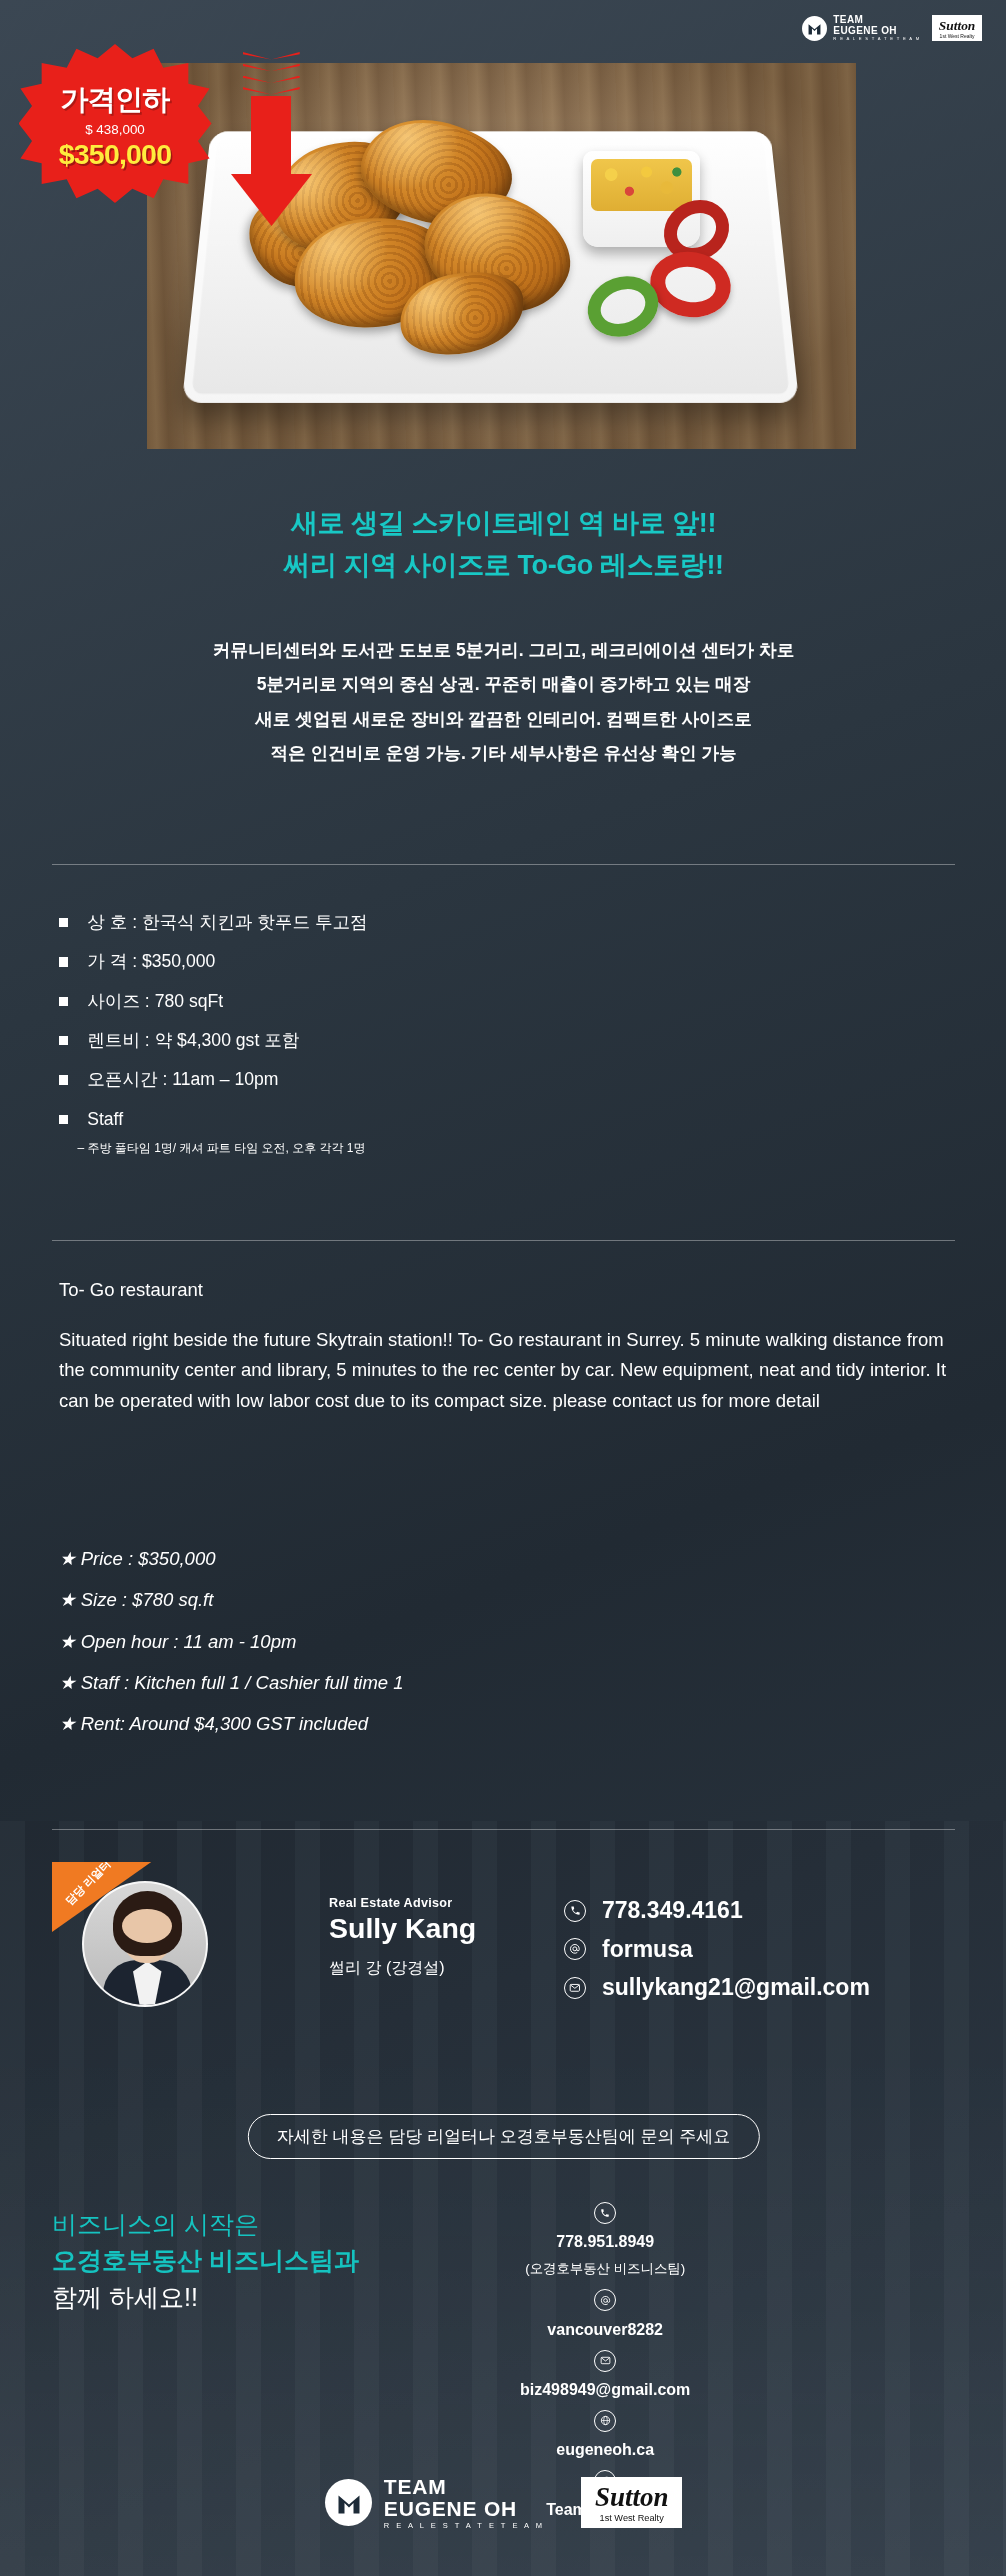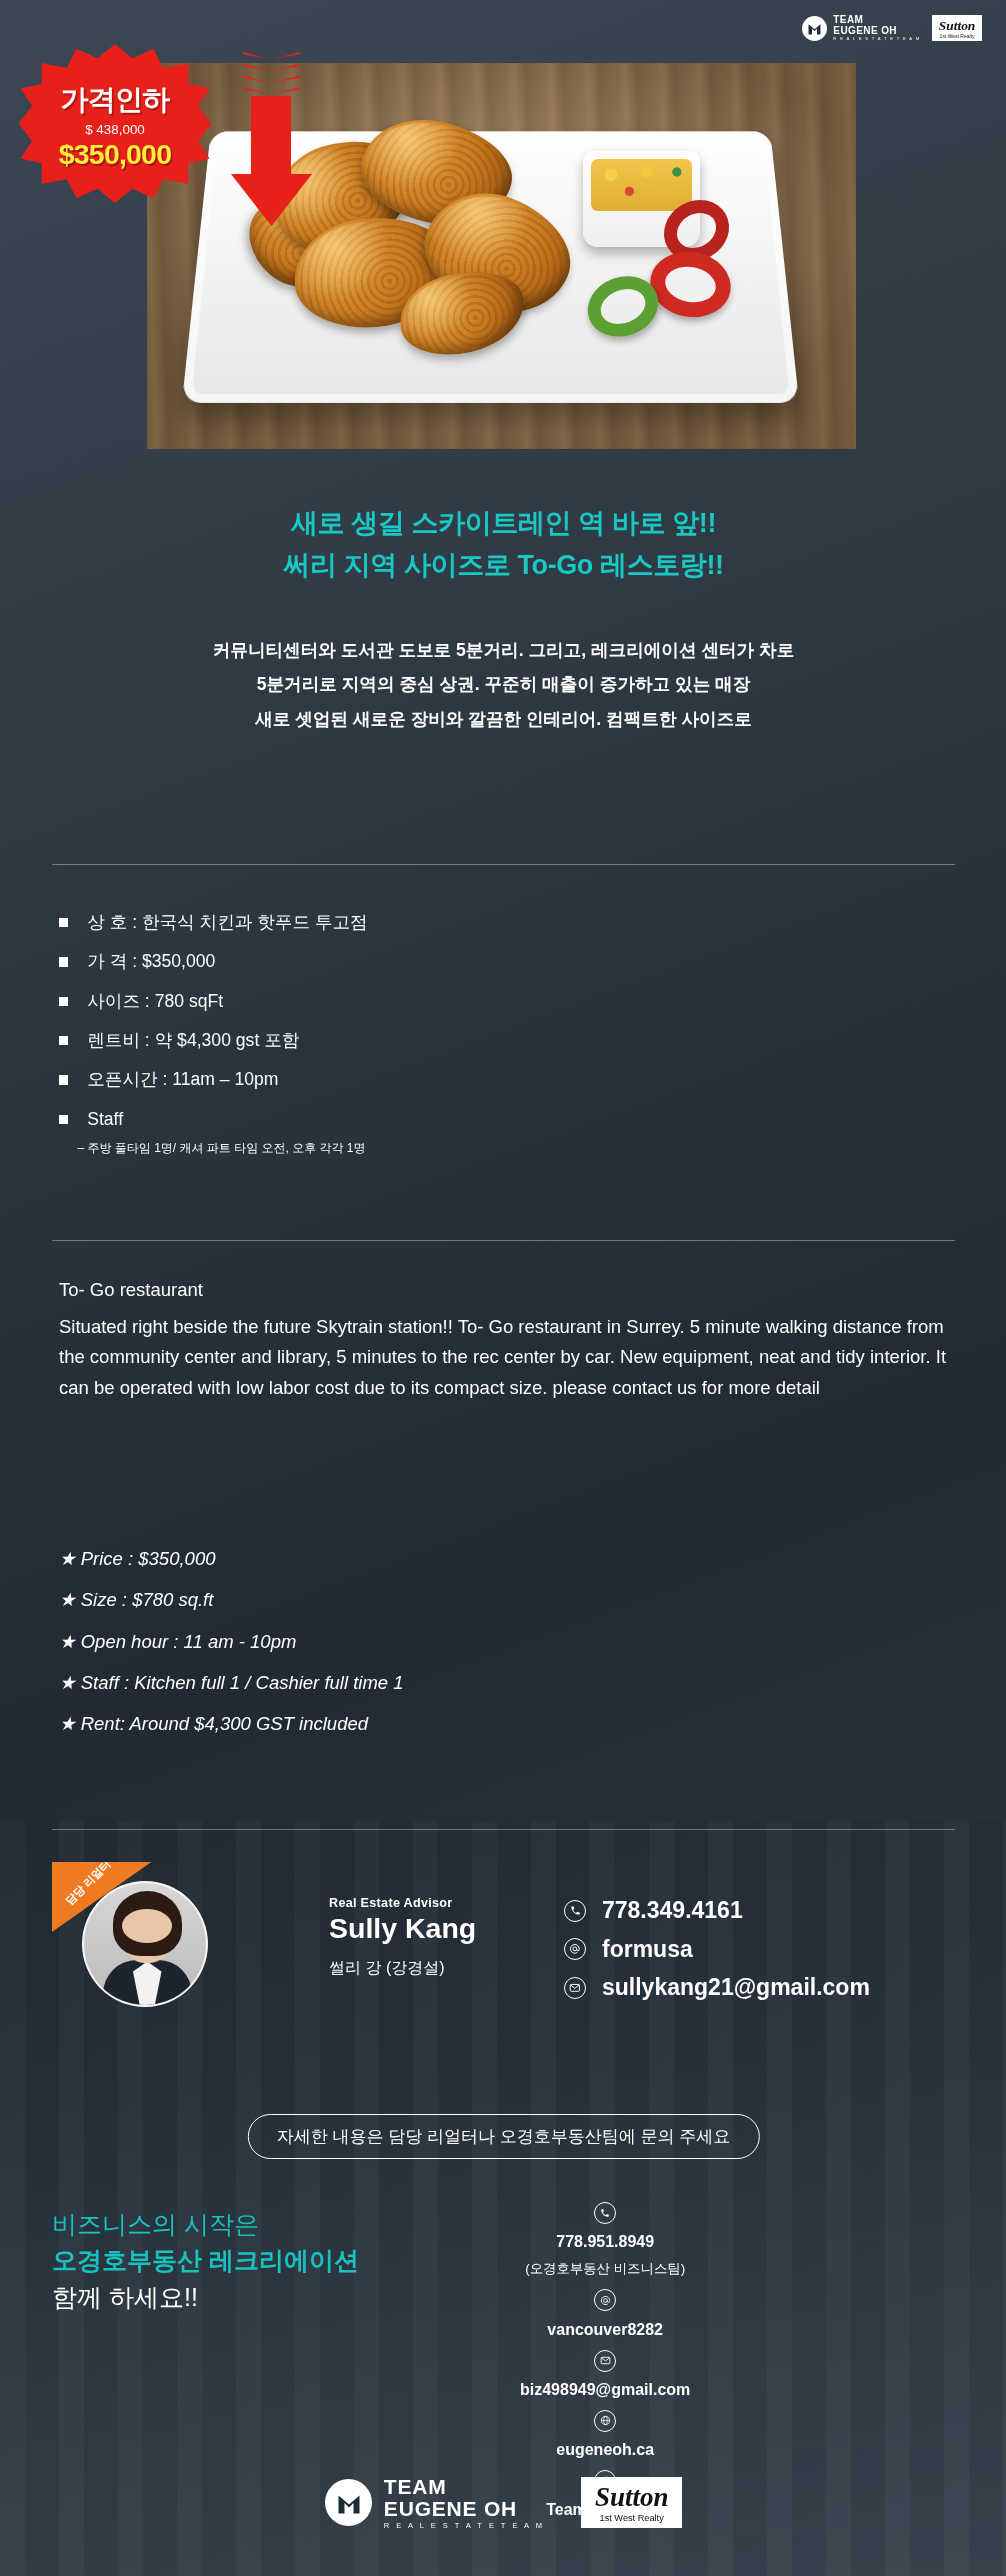--- a/index.html
+++ b/index.html
@@ -282,21 +282,21 @@
   }
 
   
   .en-block {
     position: absolute;
     left: 59px; right: 49px; top: 1275px;
     color: #ffffff;
     font-size: 18.5px;
     line-height: 1.65;
   }
-  .en-title { margin-bottom: 6px; }
+  .en-title { margin-bottom: 19px; }
   .star-list {
     position: absolute;
     left: 59px; top: 1548px;
     color: #fff;
     font-size: 18.5px;
     font-style: italic;
   }
   .star-item { margin-bottom: 19.3px; }
 
   
@@ -518,20 +518,21 @@
 
   <div class="head-block">
     <div class="head-line">새로 생길 스카이트레인 역 바로 앞!!</div>
     <div class="head-line">써리 지역 사이즈로 To-Go 레스토랑!!</div>
   </div>
 
   <div class="desc-block">
     <div>커뮤니티센터와 도서관 도보로 5분거리. 그리고, 레크리에이션 센터가 차로</div>
     <div>5분거리로 지역의 중심 상권. 꾸준히 매출이 증가하고 있는 매장</div>
     <div>새로 셋업된 새로운 장비와 깔끔한 인테리어. 컴팩트한 사이즈로</div>
+    <div>적은 인건비로 운영 가능. 기타 세부사항은 유선상 확인 가능</div>
   </div>
 
   <div class="rule rule-1"></div>
 
   <div class="spec-list">
     <div class="spec-item">
       <span class="bullet-sq"></span>
       <span>상 호 : 한국식 치킨과 핫푸드 투고점</span>
     </div>
     <div class="spec-item">
@@ -616,21 +617,21 @@
         </span>
         <span>sullykang21@gmail.com</span>
       </div>
     </div>
   </div>
 
   <div class="cta">자세한 내용은 담당 리얼터나 오경호부동산팀에 문의 주세요</div>
 
   <div class="biz-left">
     <div class="biz-l1">비즈니스의 시작은</div>
-    <div class="biz-l2">오경호부동산 레크리에이션</div>
+    <div class="biz-l2">오경호부동산 비즈니스팀과</div>
     <div class="biz-l3">함께 하세요!!</div>
   </div>
 
   <div class="biz-right">
     <div class="biz-row">
       <span class="cicon">
         <svg width="10" height="10" viewBox="0 0 24 24">
             <path fill="#fff" d="M6.6 10.8c1.4 2.8 3.8 5.2 6.6 6.6l2.2-2.2c.3-.3.7-.4 1-.2 1.1.4 2.3.6 3.6.6.6 0 1 .4 1 1V20c0 .6-.4 1-1 1C10.6 21 3 13.4 3 4c0-.6.4-1 1-1h3.4c.6 0 1 .4 1 1 0 1.3.2 2.5.6 3.6.1.3 0 .7-.2 1l-2.2 2.2z"></path>
           </svg>
       </span>

